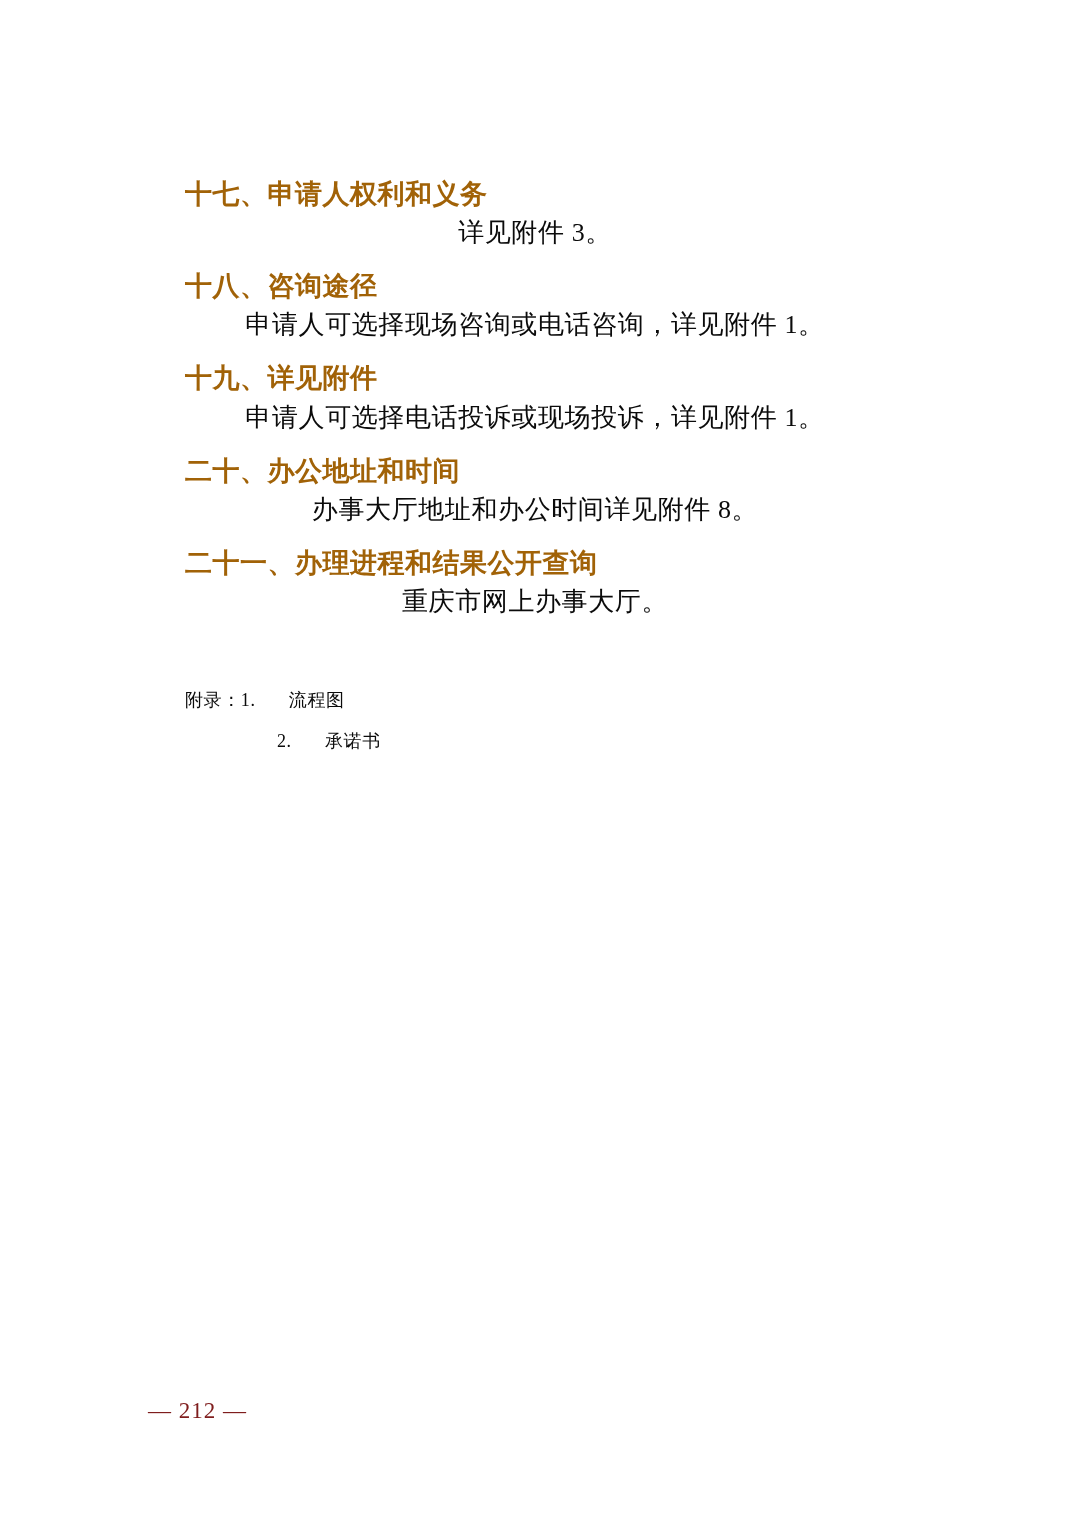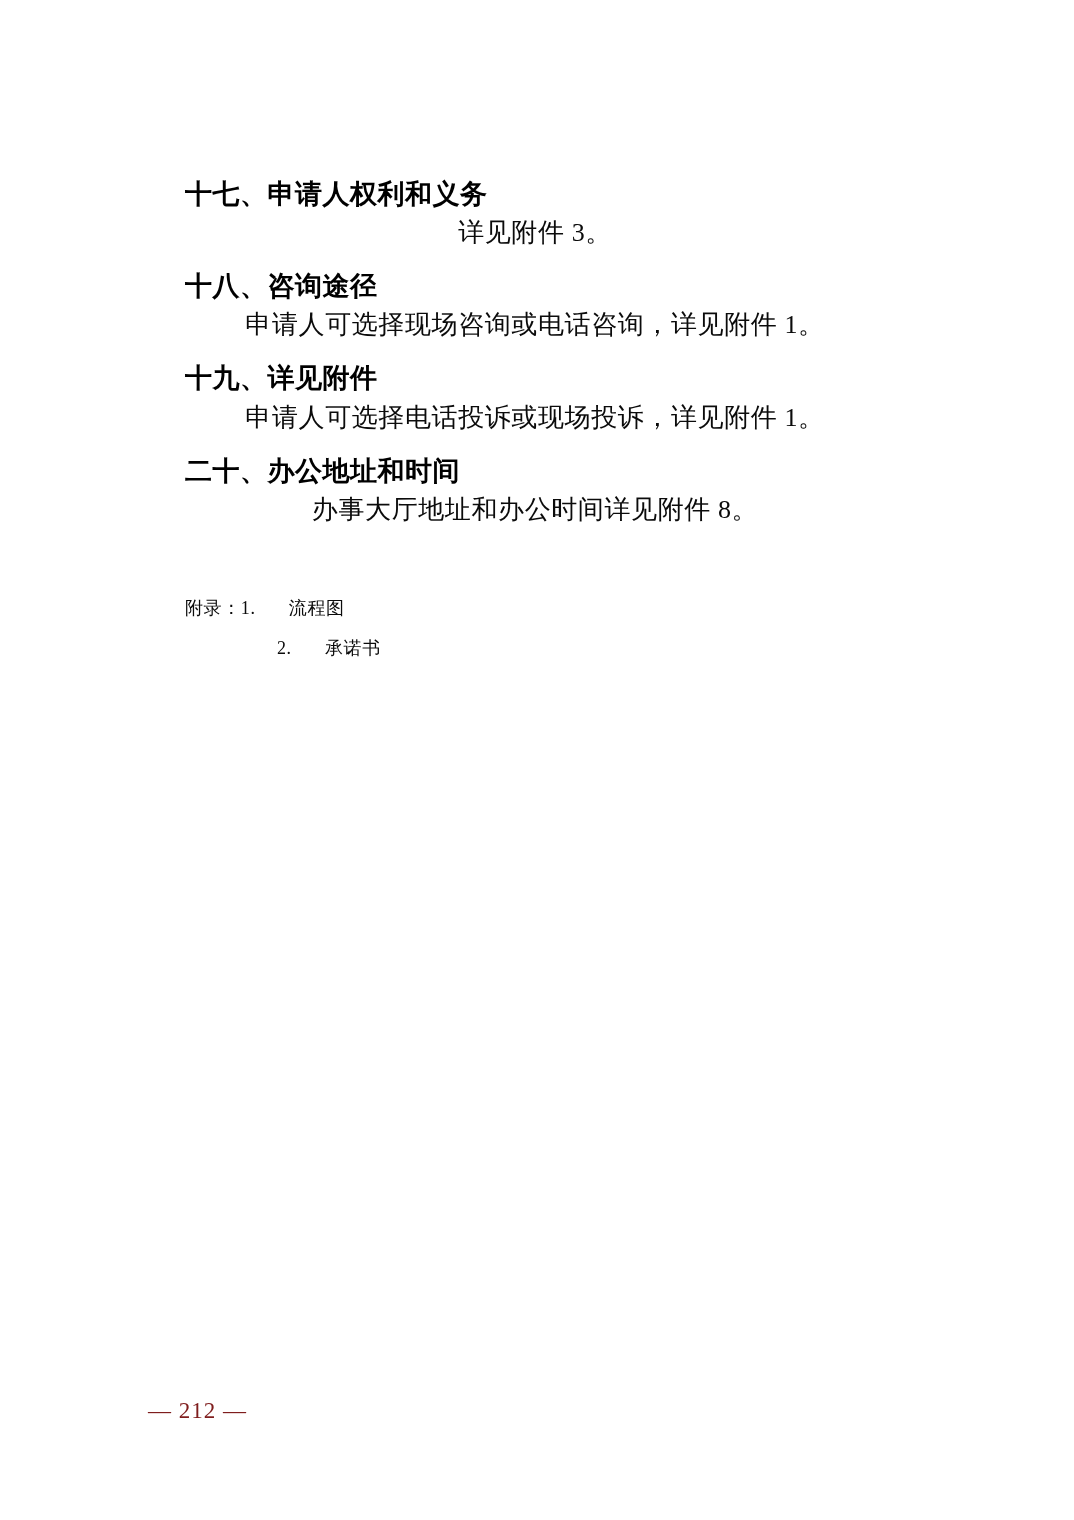--- a/index.html
+++ b/index.html
@@ -22,21 +22,21 @@
     top: 178px;
     width: 700px;
   }
   .heading {
     font-family: "DejaVu Sans", sans-serif;
     font-weight: bold;
     font-size: 27px;
     line-height: 1.15;
     letter-spacing: 0.5px;
     margin: 0 0 8px 0;
-    color: #000000;
+    color: #a16207;
   }
   .para {
     font-family: "Liberation Serif", serif;
     font-size: 26px;
     line-height: 1.2;
     margin: 0 0 20px 0;
     letter-spacing: 0.6px;
     white-space: nowrap;
     text-align: center;
   }
@@ -98,20 +98,24 @@
     <div class="block">
       <h2 class="heading">十九、详见附件</h2>
       <p class="para">申请人可选择电话投诉或现场投诉，详见附件 1。</p>
     </div>
 
     <div class="block">
       <h2 class="heading">二十、办公地址和时间</h2>
       <p class="para">办事大厅地址和办公时间详见附件 8。</p>
     </div>
 
+    <div class="block">
+      <h2 class="heading">二十一、办理进程和结果公开查询</h2>
+      <p class="para">重庆市网上办事大厅。</p>
+    </div>
 
     <div class="appendix">
       <div class="appendix-row">
         <span class="appendix-label">附录：</span><span class="appendix-num">1.</span><span>流程图</span>
       </div>
       <div class="appendix-row">
         <span class="appendix-indent"></span><span class="appendix-num">2.</span><span>承诺书</span>
       </div>
     </div>
 

